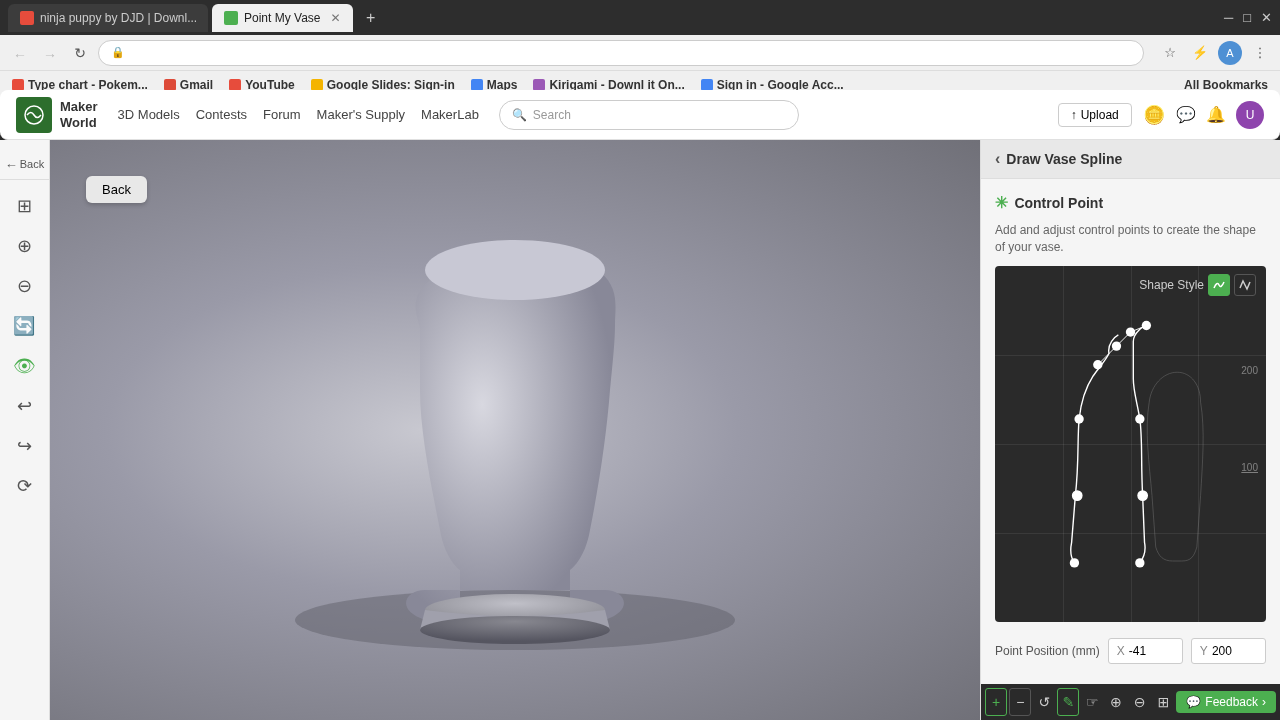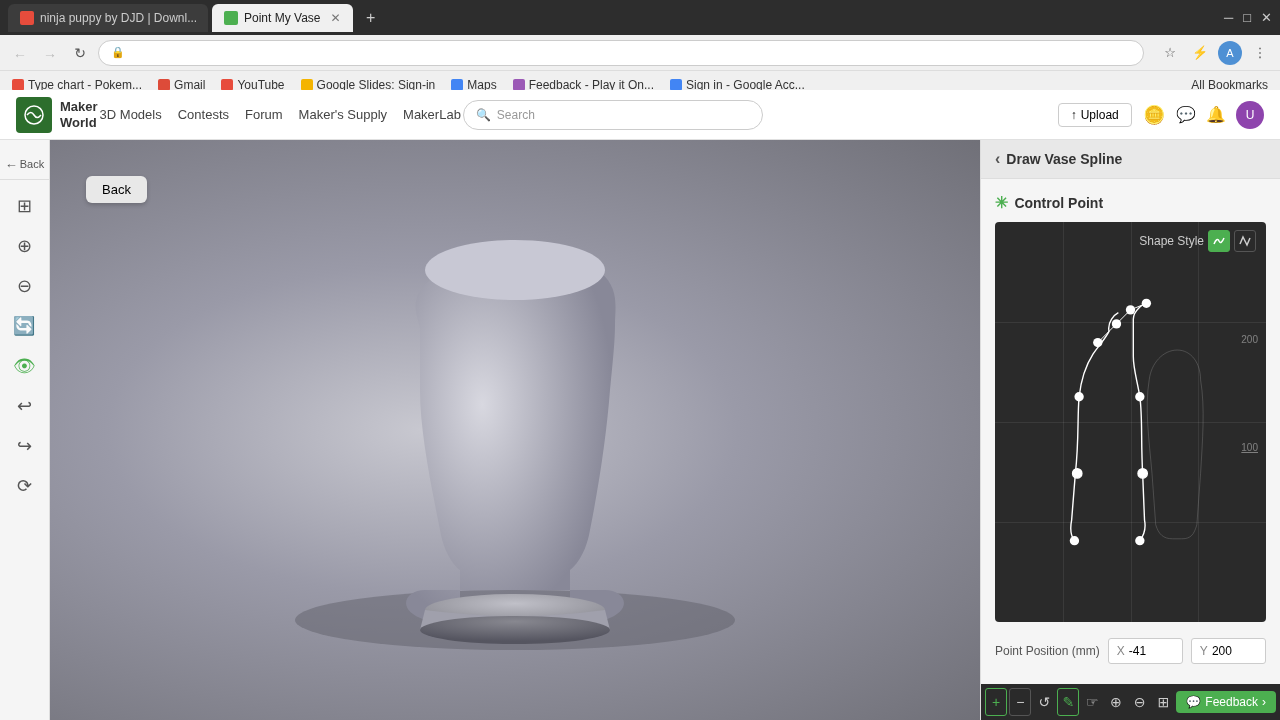--- a/index.html
+++ b/index.html
@@ -12,27 +12,27 @@
     .tab.active { background: #f0f0f0; color: #222; }
     .tab-favicon { width: 14px; height: 14px; background: #888; border-radius: 2px; flex-shrink: 0; }
     .tab-close { margin-left: 4px; opacity: 0.6; cursor: pointer; }
     .tab-add { width: 28px; height: 28px; display: flex; align-items: center; justify-content: center; color: #ccc; font-size: 16px; cursor: pointer; }
     .browser-navrow { background: #f0f0f0; height: 35px; display: flex; align-items: center; padding: 0 8px; gap: 6px; }
     .nav-btn { width: 24px; height: 24px; display: flex; align-items: center; justify-content: center; color: #555; cursor: pointer; font-size: 14px; }
     .nav-btn.disabled { color: #bbb; }
     .address-bar { flex: 1; height: 26px; background: white; border: 1px solid #ccc; border-radius: 13px; padding: 0 12px; font-size: 12px; color: #333; display: flex; align-items: center; }
     .browser-icons { display: flex; align-items: center; gap: 6px; margin-left: 8px; }
     .browser-icon-btn { width: 24px; height: 24px; display: flex; align-items: center; justify-content: center; color: #555; cursor: pointer; }
-    .bookmarks-bar { background: #f0f0f0; height: 28px; display: flex; align-items: center; padding: 0 8px; gap: 8px; border-top: 1px solid #ddd; font-size: 12px; color: #333; }
+    .bookmarks-bar { background: #f0f0f0; height: 28px; display: flex; align-items: center; padding: 0 8px; gap: 8px; border-top: 1px solid #ddd; font-size: 12px; color: #333; font-weight: bold; }
     .bookmark-item { display: flex; align-items: center; gap: 4px; cursor: pointer; padding: 2px 4px; border-radius: 3px; white-space: nowrap; }
     .bookmark-favicon { width: 12px; height: 12px; background: #888; border-radius: 2px; }
 
     
     .app-container { display: flex; flex-direction: column; height: 630px; }
-    .app-header { height: 50px; background: #fff; border-bottom: 1px solid #e0e0e0; display: flex; align-items: center; padding: 0 16px; gap: 2px; }
+    .app-header { height: 50px; background: #fff; border-bottom: 1px solid #e0e0e0; display: flex; align-items: center; padding: 0 16px; gap: 20px; border-radius: 8px; }
     .logo-area { display: flex; align-items: center; gap: 8px; }
     .logo-box { width: 36px; height: 36px; background: #2d6e2d; border-radius: 4px; display: flex; align-items: center; justify-content: center; color: white; font-size: 18px; font-weight: bold; }
     .logo-text { font-size: 13px; font-weight: bold; color: #333; line-height: 1.2; }
     .nav-links { display: flex; gap: 16px; }
     .nav-link { color: #444; font-size: 13px; cursor: pointer; text-decoration: none; }
     .header-search { flex: 1; max-width: 300px; height: 30px; border: 1px solid #ccc; border-radius: 15px; padding: 0 12px; font-size: 12px; display: flex; align-items: center; gap: 6px; color: #999; }
     .header-right { display: flex; align-items: center; gap: 12px; margin-left: auto; }
     .upload-btn { background: white; border: 1px solid #ccc; border-radius: 4px; padding: 4px 12px; font-size: 12px; cursor: pointer; display: flex; align-items: center; gap: 4px; }
 
     
@@ -140,21 +140,21 @@
     <div class="bookmark-item">
       <div class="bookmark-favicon" style="background:#f4b400;"></div>
       <span>Google Slides: Sign-in</span>
     </div>
     <div class="bookmark-item">
       <div class="bookmark-favicon" style="background:#4285f4;"></div>
       <span>Maps</span>
     </div>
     <div class="bookmark-item">
       <div class="bookmark-favicon" style="background:#9b59b6;"></div>
-      <span>Feedback - Play it On...</span>
+      <span>Kirigami - Downl it On...</span>
     </div>
     <div class="bookmark-item">
       <div class="bookmark-favicon" style="background:#4285f4;"></div>
       <span>Sign in - Google Acc...</span>
     </div>
     <div style="margin-left:auto;" class="bookmark-item">
       <span>All Bookmarks</span>
     </div>
   </div>
 </div>
@@ -277,20 +277,21 @@
         <span class="panel-back-arrow">‹</span>
         <span>Draw Vase Spline</span>
       </div>
 
       <div class="panel-content">
 
         <div class="control-point-header">
           <span class="control-point-icon">✳</span>
           <span>Control Point</span>
         </div>
+        <p class="control-point-desc">Add and adjust control points to create the shape of your vase.</p>
 
         <div class="spline-canvas-wrapper" style="height:300px;min-height:260px;">
 
           <div class="grid-line-h" style="top:25%;"></div>
           <div class="grid-line-h" style="top:50%;"></div>
           <div class="grid-line-h" style="top:75%;"></div>
           <div class="grid-line-v" style="left:25%;"></div>
           <div class="grid-line-v" style="left:50%;"></div>
           <div class="grid-line-v" style="left:75%;"></div>
 

